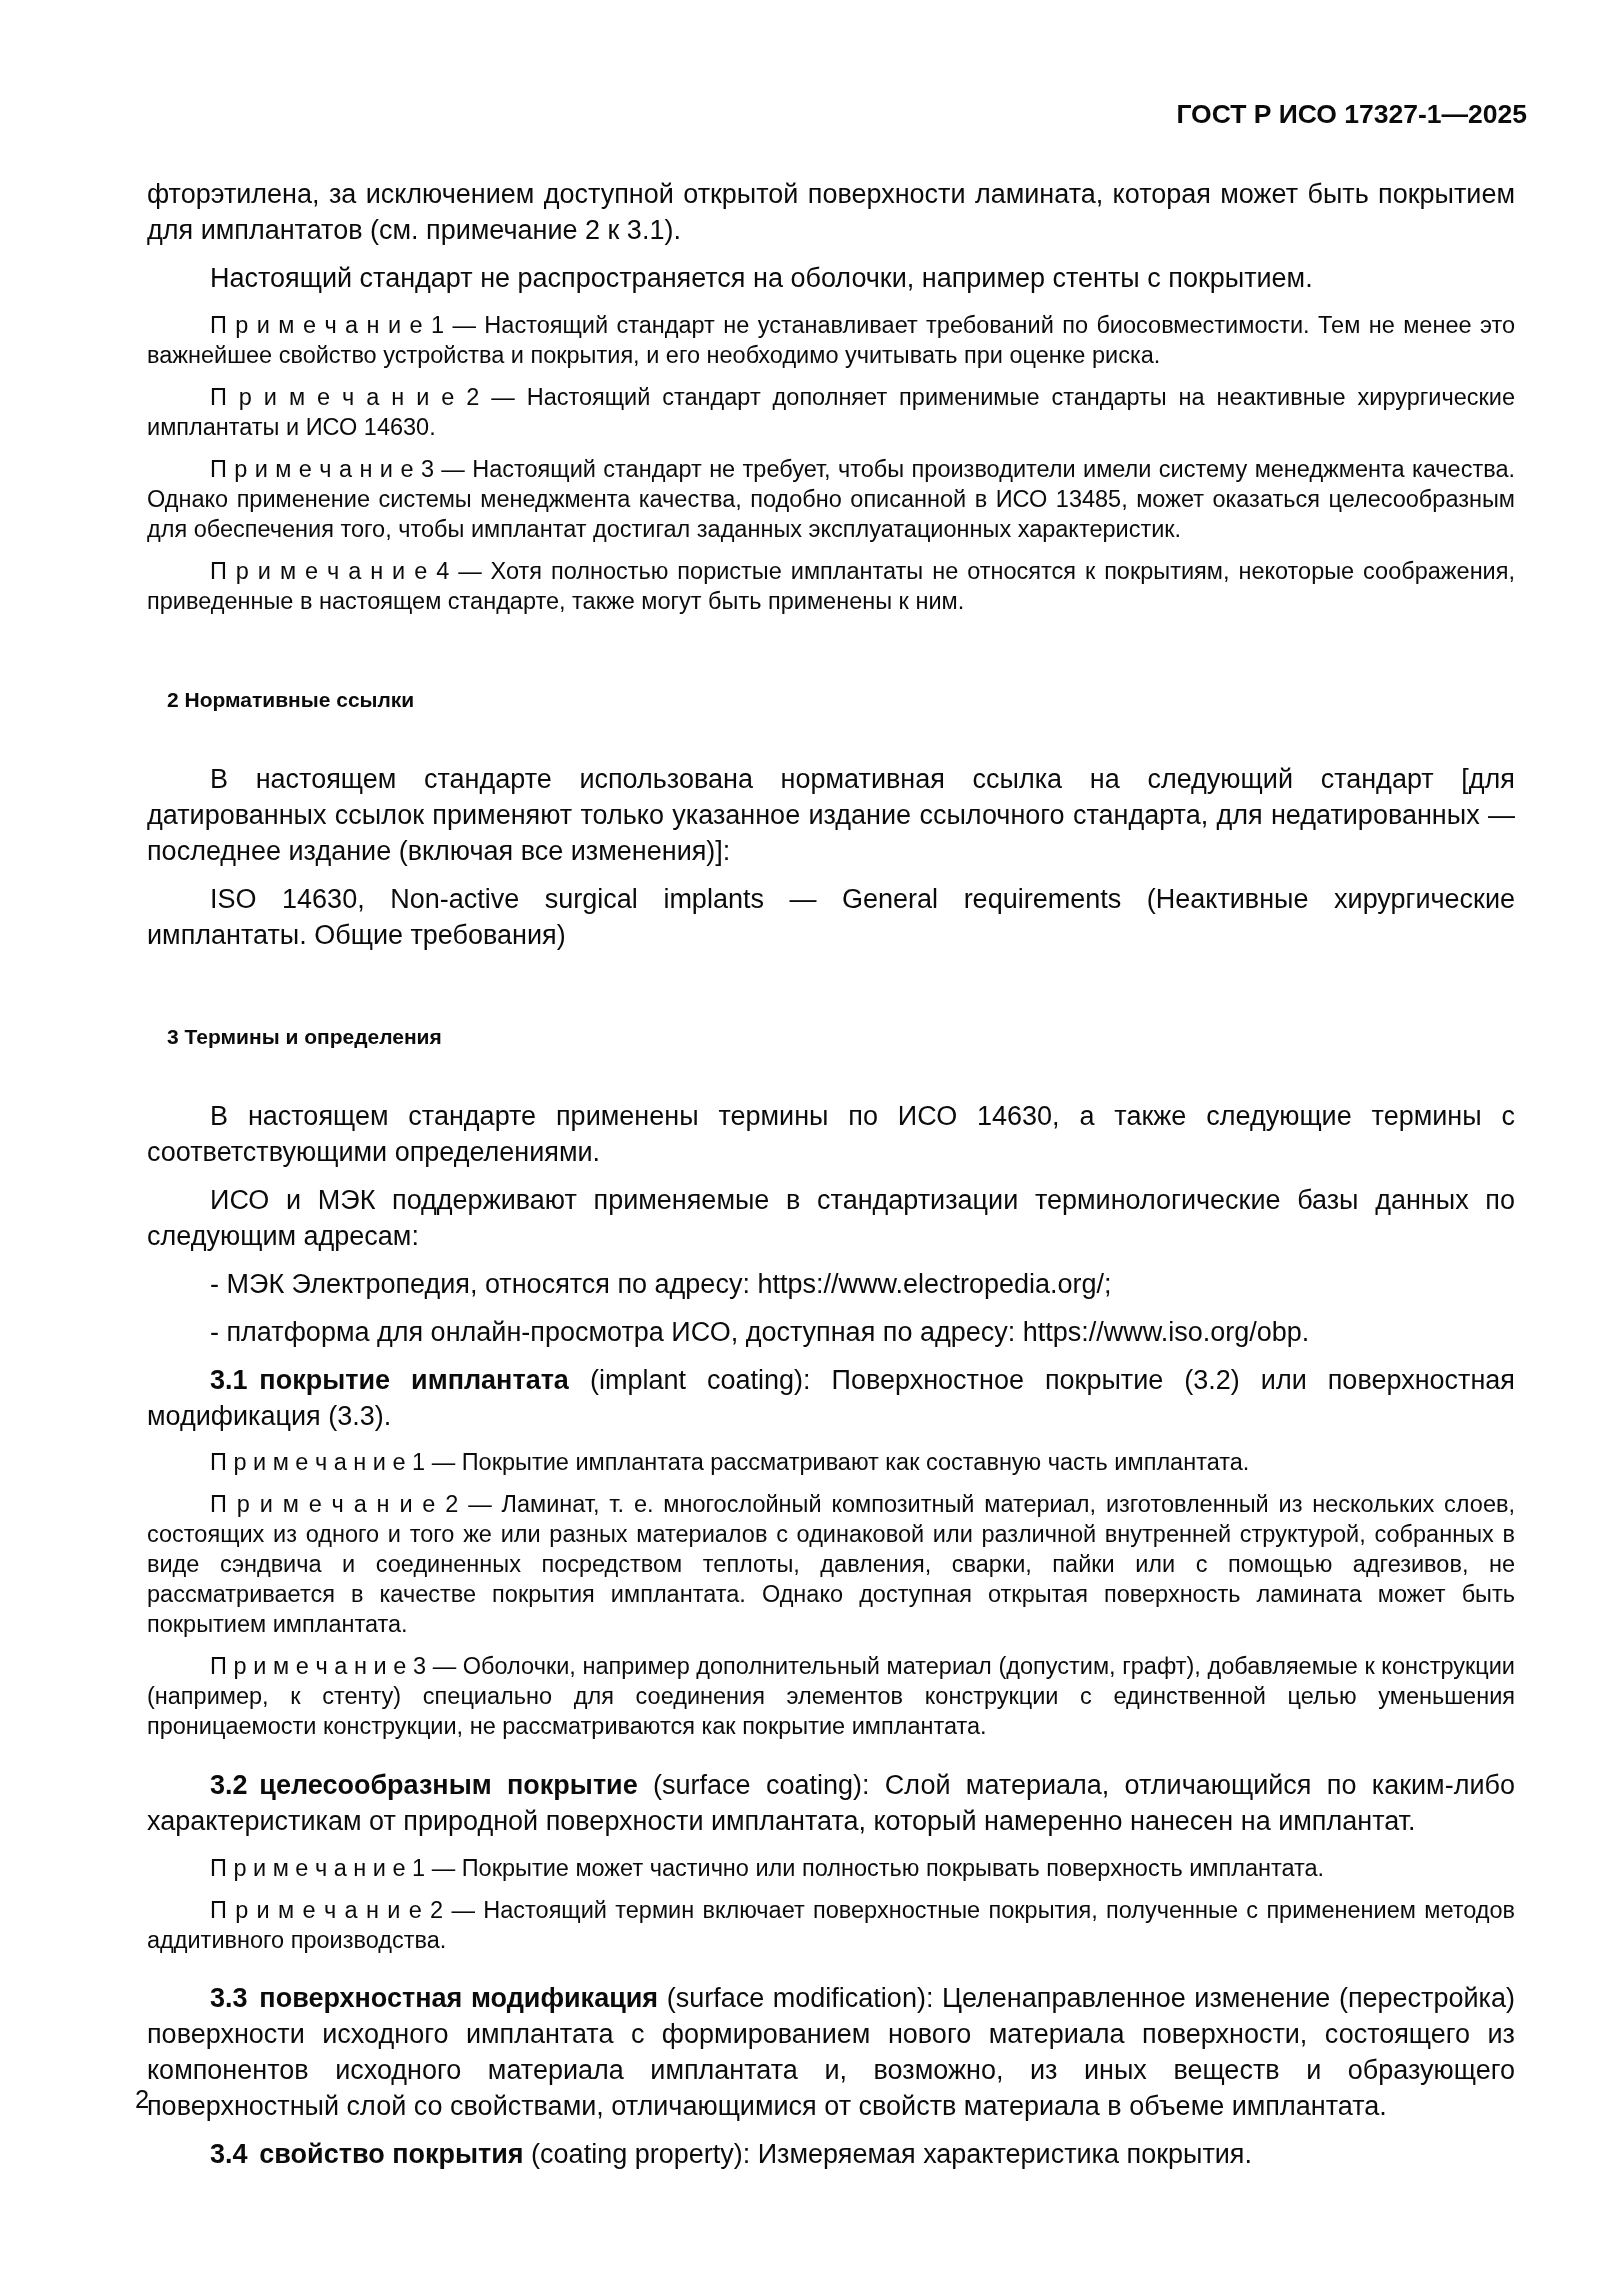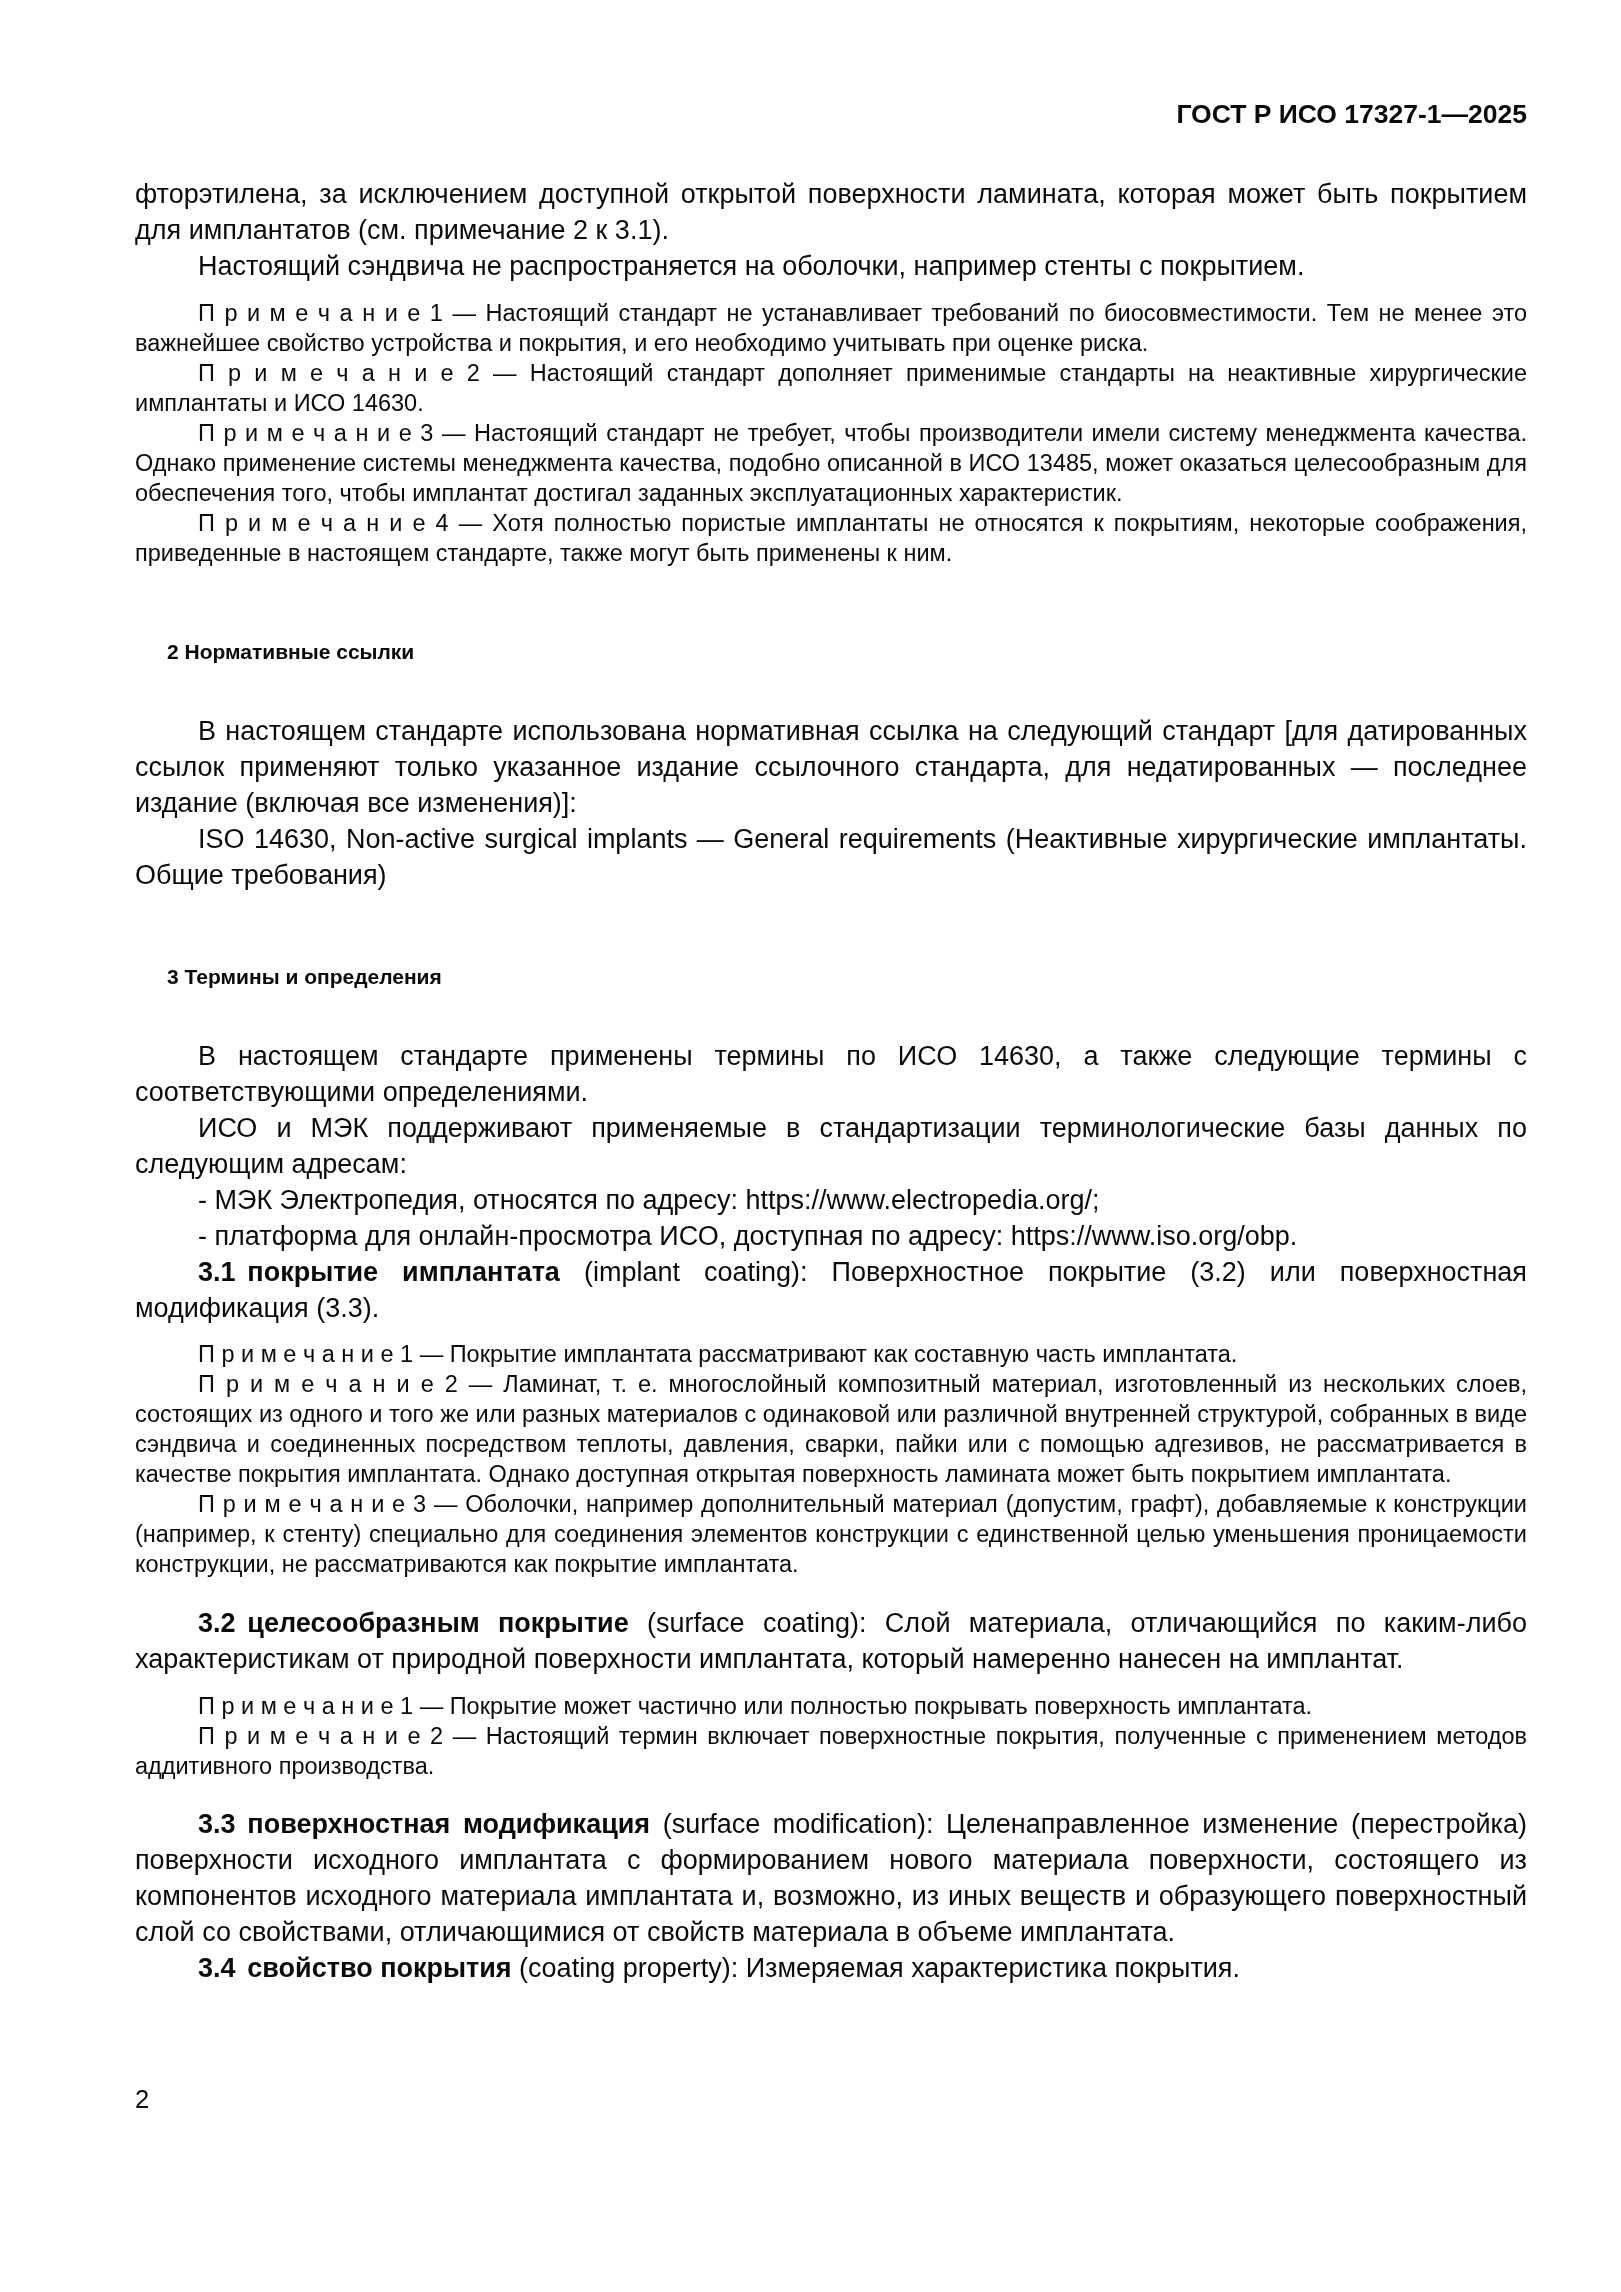--- a/index.html
+++ b/index.html
@@ -19,21 +19,21 @@
     top: 98px;
     width: 1392px;
   }
   .running-header {
     font-weight: bold;
     font-size: 26.5px;
     line-height: 33px;
     margin: 0 0 45px 0;
     text-align: right;
   }
-  p { margin: 0; }
+  p { margin: 12px; }
   .body {
     font-size: 27px;
     line-height: 36px;
     text-align: justify;
     text-indent: 63px;
   }
   .no-indent { text-indent: 0; }
   .note {
     font-size: 23.5px;
     line-height: 30px;
@@ -60,21 +60,21 @@
   }
 </style>
 </head>
 <body>
 
 <div class="content">
 
   <div class="running-header">ГОСТ Р ИСО 17327-1—2025</div>
 
   <p class="body no-indent">фторэтилена, за исключением доступной открытой поверхности ламината, которая может быть покрытием для имплантатов (см. примечание 2 к 3.1).</p>
-  <p class="body">Настоящий сэндвича не распространяется на оболочки, например стенты с покрытием.</p>
+  <p class="body">Настоящий стандарт не распространяется на оболочки, например стенты с покрытием.</p>
 
   <div class="notes-block">
     <p class="note">П р и м е ч а н и е 1 — Настоящий стандарт не устанавливает требований по биосовместимости. Тем не менее это важнейшее свойство устройства и покрытия, и его необходимо учитывать при оценке риска.</p>
     <p class="note">П р и м е ч а н и е 2 — Настоящий стандарт дополняет применимые стандарты на неактивные хирургические имплантаты и ИСО 14630.</p>
     <p class="note">П р и м е ч а н и е 3 — Настоящий стандарт не требует, чтобы производители имели систему менеджмента качества. Однако применение системы менеджмента качества, подобно описанной в ИСО 13485, может оказаться целесообразным для обеспечения того, чтобы имплантат достигал заданных эксплуатационных характеристик.</p>
     <p class="note">П р и м е ч а н и е 4 — Хотя полностью пористые имплантаты не относятся к покрытиям, некоторые соображения, приведенные в настоящем стандарте, также могут быть применены к ним.</p>
   </div>
 
   <h2 class="heading">2 Нормативные ссылки</h2>
   <p class="body">В настоящем стандарте использована нормативная ссылка на следующий стандарт [для датированных ссылок применяют только указанное издание ссылочного стандарта, для недатированных — последнее издание (включая все изменения)]:</p>

